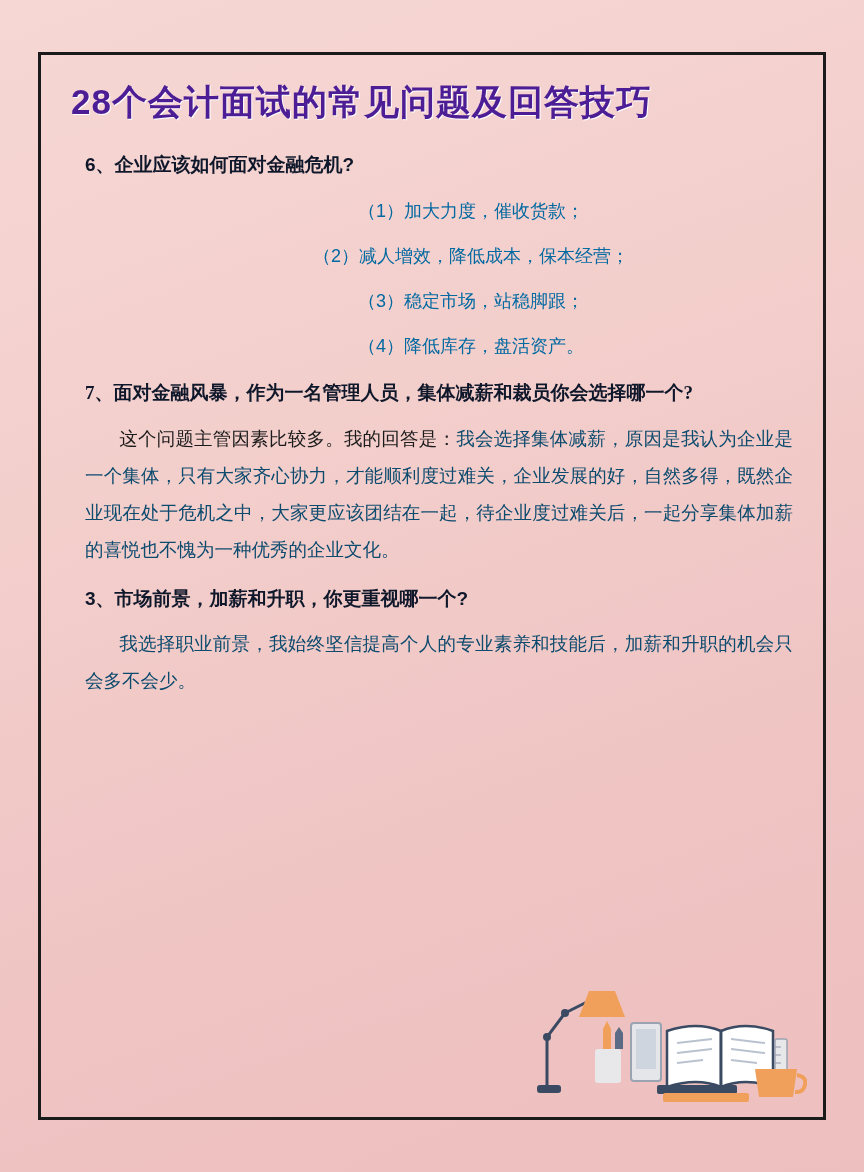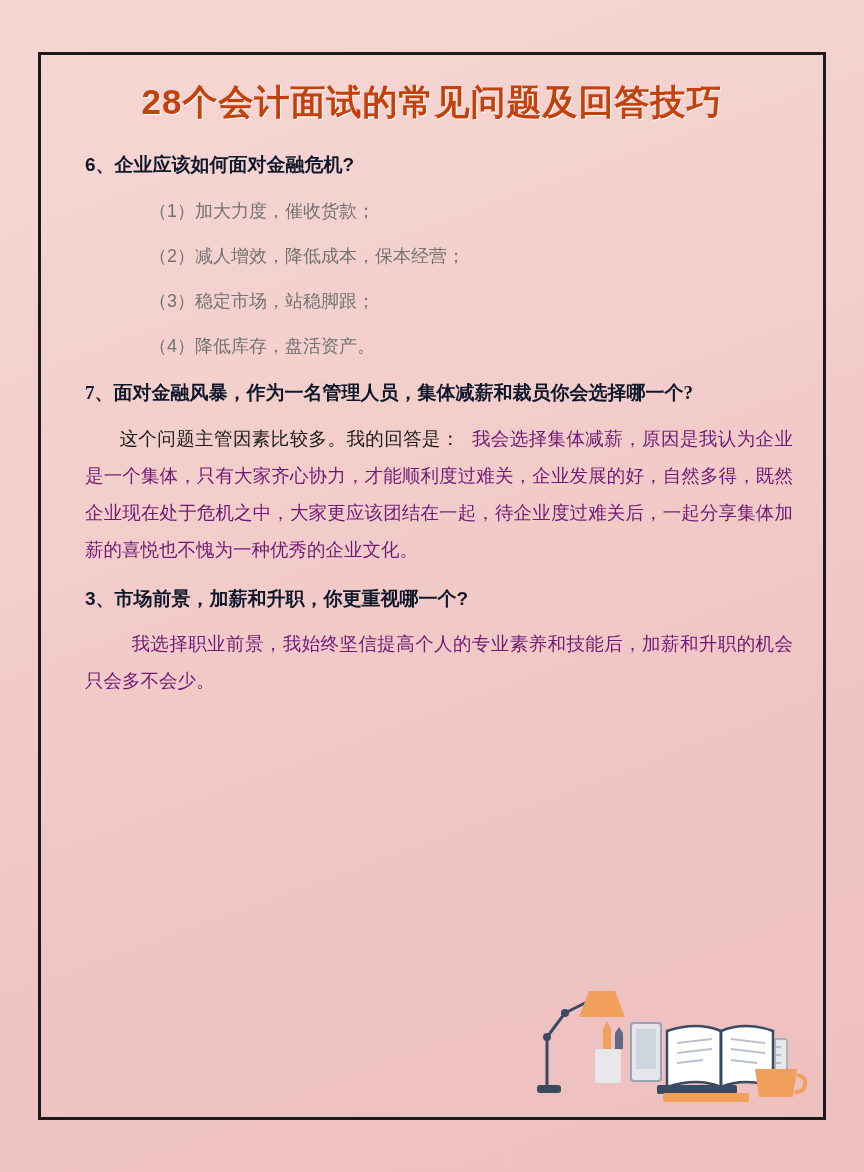--- a/index.html
+++ b/index.html
@@ -24,59 +24,59 @@
     box-sizing: border-box;
     overflow: hidden;
   }
   .inner {
     padding: 24px 30px 0 30px;
     box-sizing: border-box;
     height: 100%;
     position: relative;
   }
   .doc-title {
-    text-align: center;
-    color: #c2410c;
+    text-align: left;
+    color: #4c1d95;
     font-weight: bold;
     font-size: 35px;
     letter-spacing: 1px;
     margin: 0 0 22px 0;
     text-shadow: 1px 1px 0 #ffffff;
     white-space: nowrap;
   }
   .q {
     font-size: 19px;
     font-weight: bold;
     color: #0f172a;
     line-height: 1.75;
     margin: 14px 0 6px 14px;
   }
   .q-wide {
     margin-right: 6px;
     font-family: Liberation Serif, serif;
   }
   .sub {
     font-size: 18px;
-    color: #737373;
+    color: #0369a1;
     line-height: 1.6;
     margin: 16px 0 16px 78px;
+    text-align: center;
   }
   .para {
     font-size: 18.5px;
     line-height: 2.0;
     margin: 10px 0 10px 14px;
     text-align: justify;
   }
   .para .dark {
     color: #1a1a1a;
     font-weight: normal;
   }
   .para .blue {
-    color: #701a75;
-    margin-left: 12px;
+    color: #0c4a6e;
   }
   .indent {
     display: inline-block;
     width: 34px;
   }
   
   .illus {
     position: absolute;
     right: 16px;
     bottom: 10px;

